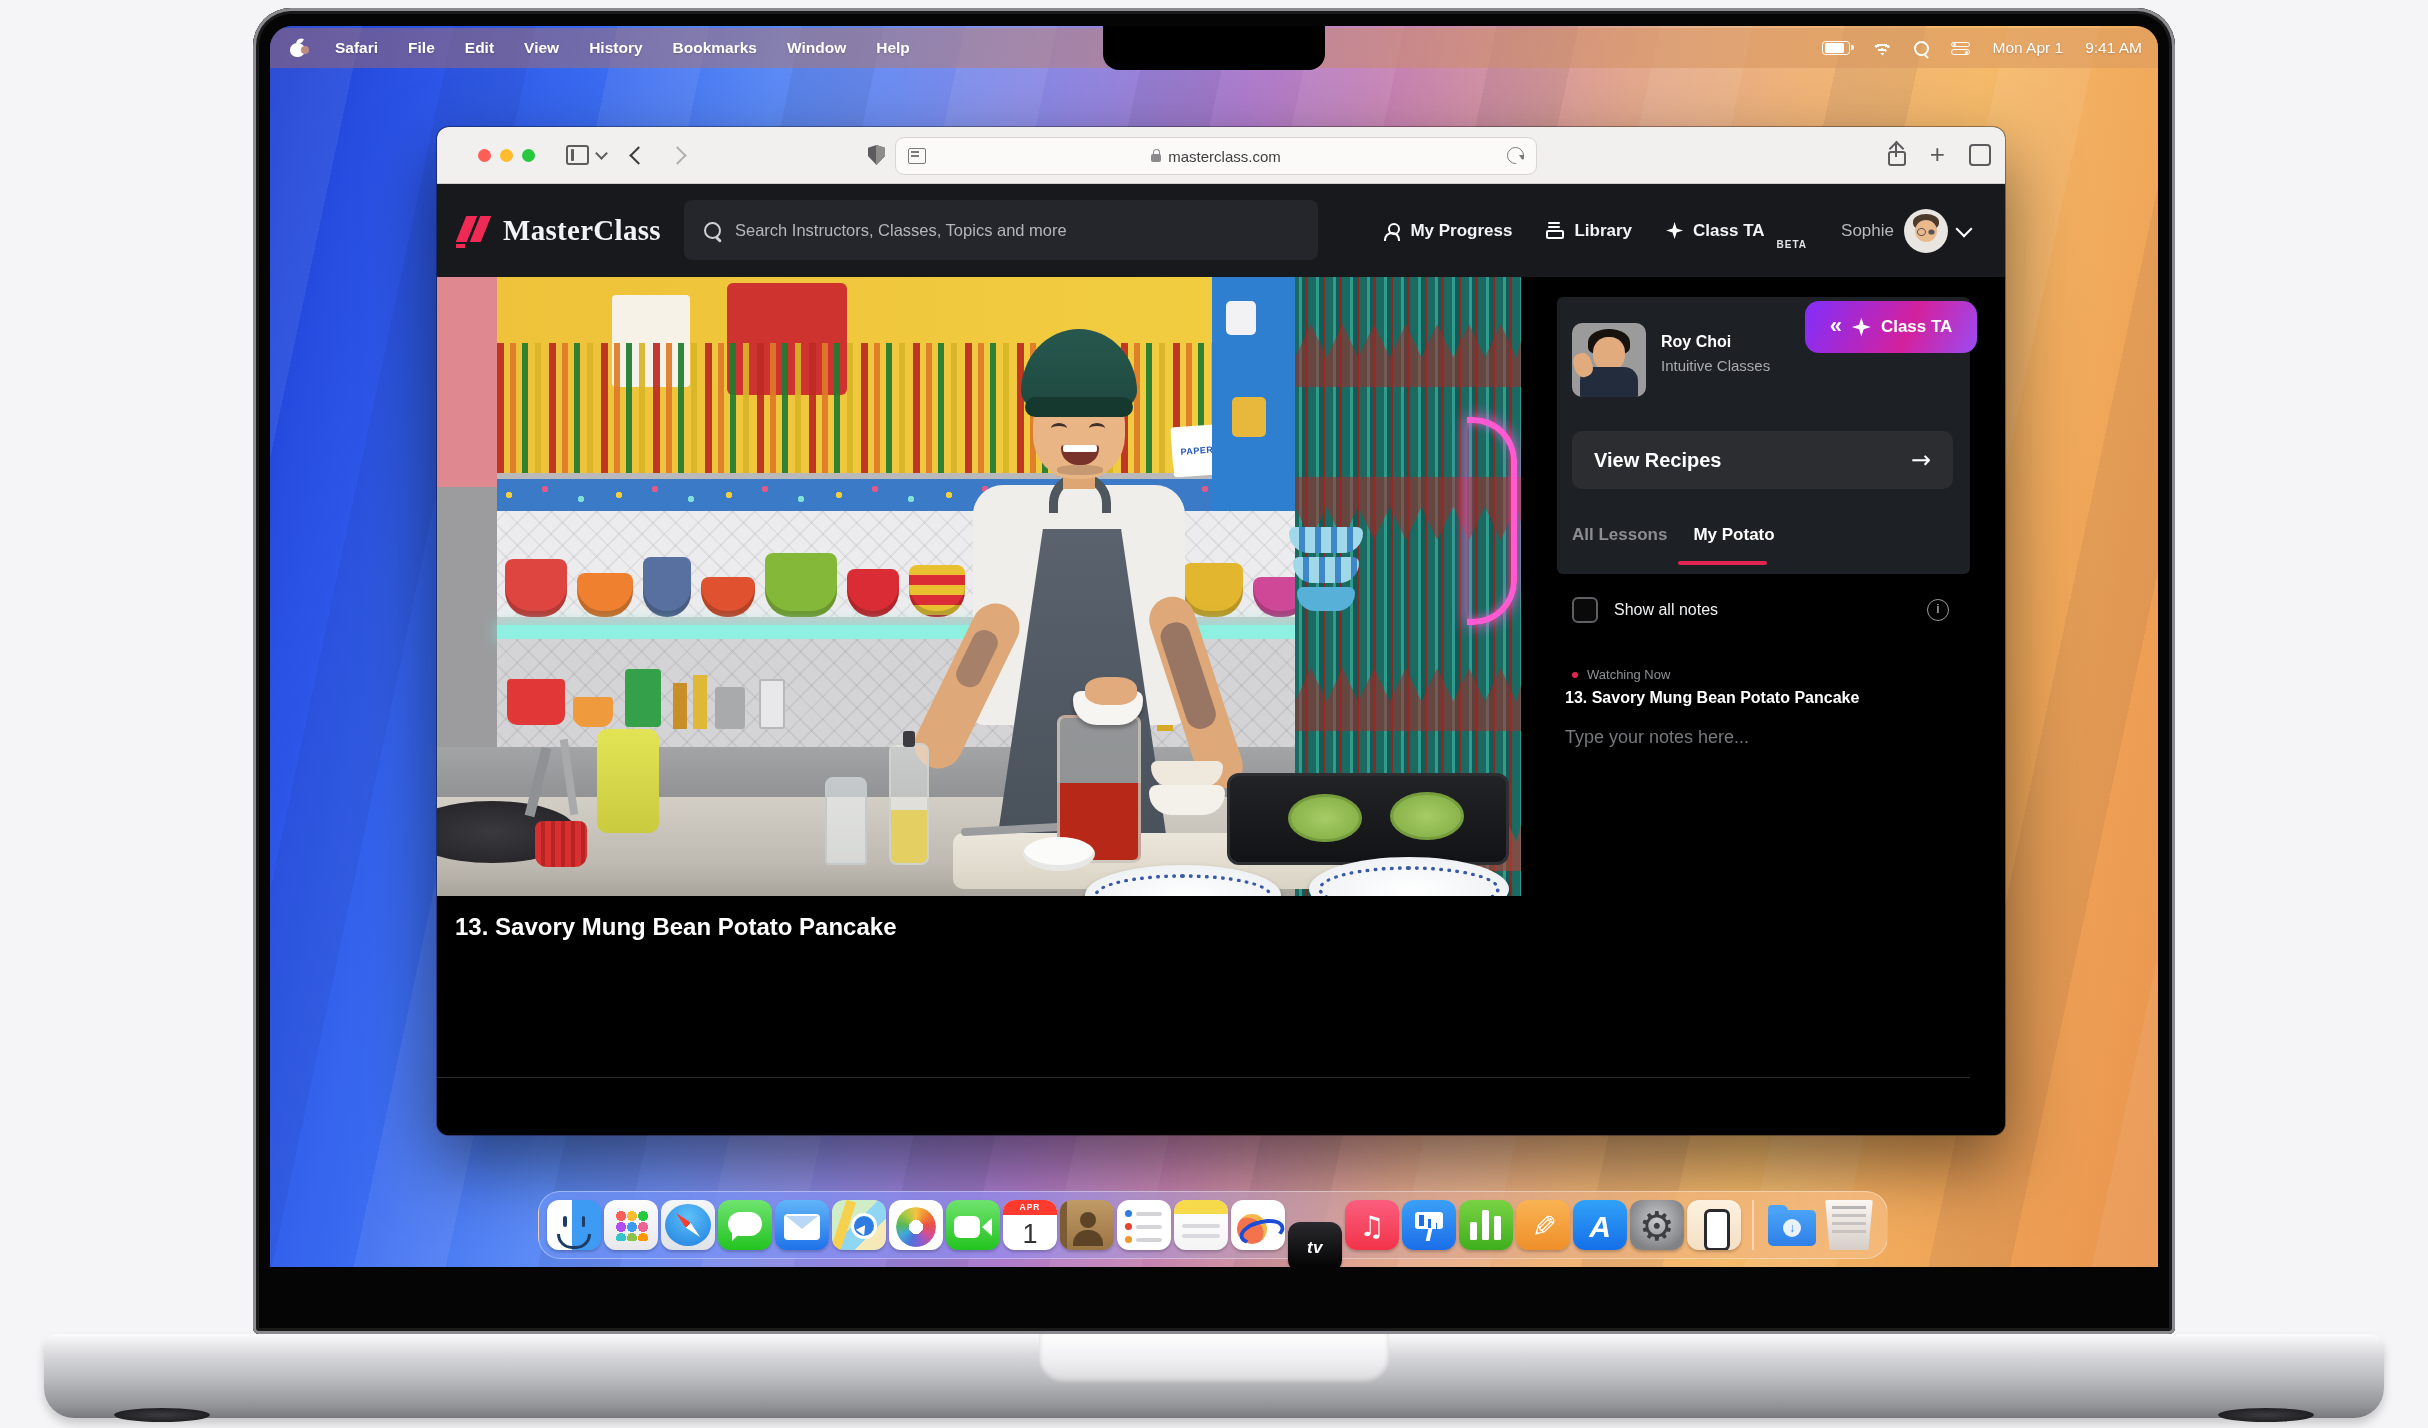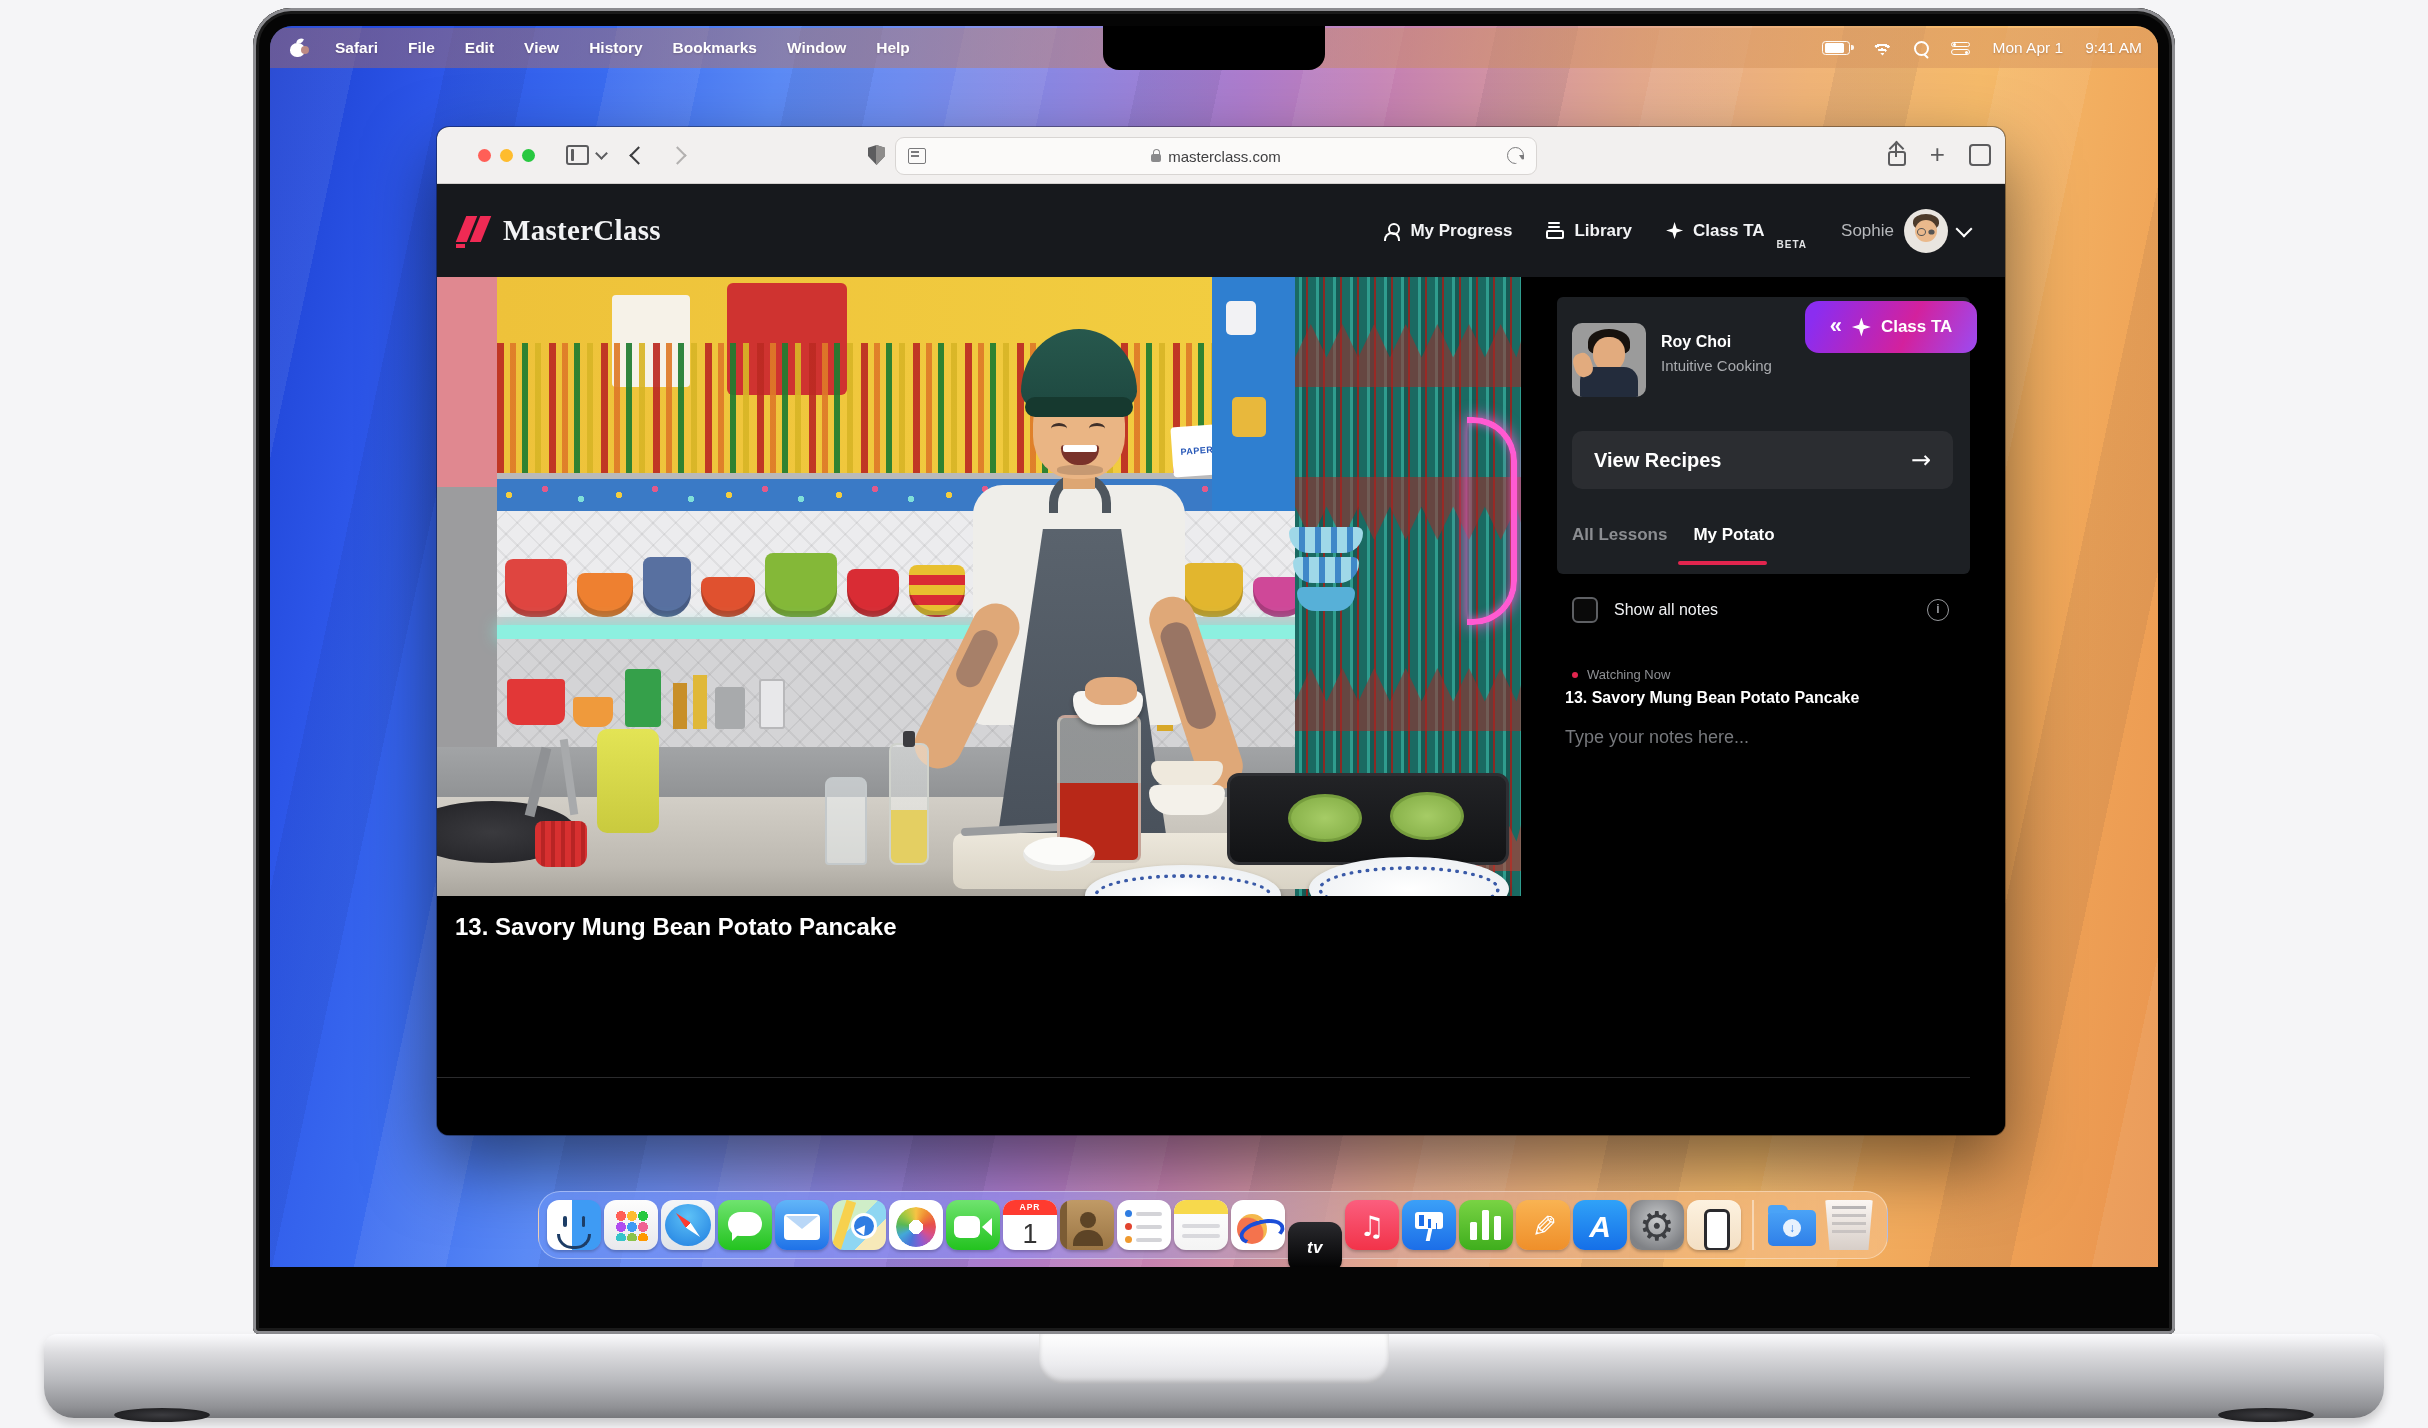--- a/index.html
+++ b/index.html
@@ -307,20 +307,24 @@
 
       <div class="mch">
         <div class="mclogo">
           <span class="mcmark">
               <i></i>
               <i></i>
               <b></b>
             </span>
           <span class="mcname">MasterClass</span>
         </div>
+        <div class="mcsearch">
+          <span class="smag"></span>
+          <span class="sph">Search Instructors, Classes, Topics and more</span>
+        </div>
         <div class="mcnav">
           <div class="navitem">
             <span class="person"></span>
             <span>My Progress</span>
           </div>
           <div class="navitem">
             <span class="libic"></span>
             <span>Library</span>
           </div>
           <div class="navitem">
@@ -459,21 +463,21 @@
         <div class="cdivider"></div>
 
         <div class="panel">
           <div class="iavatar">
             <span class="ihair"></span>
               <span class="iface"></span>
               <span class="ibody"></span>
               <span class="ihand"></span>
           </div>
           <div class="iname">Roy Choi</div>
-          <div class="iclass">Intuitive Cooking</div>
+          <div class="iclass">Intuitive Classes</div>
           <div class="vrecipes">
             <span class="vrlabel">View Recipes</span>
             <span class="vrarrow">→</span>
           </div>
           <div class="ptabs">
             <span class="tab-inactive">All Lessons</span>
             <span class="tab-active">My Potato</span>
           </div>
           <div class="tabline"></div>
         </div>

